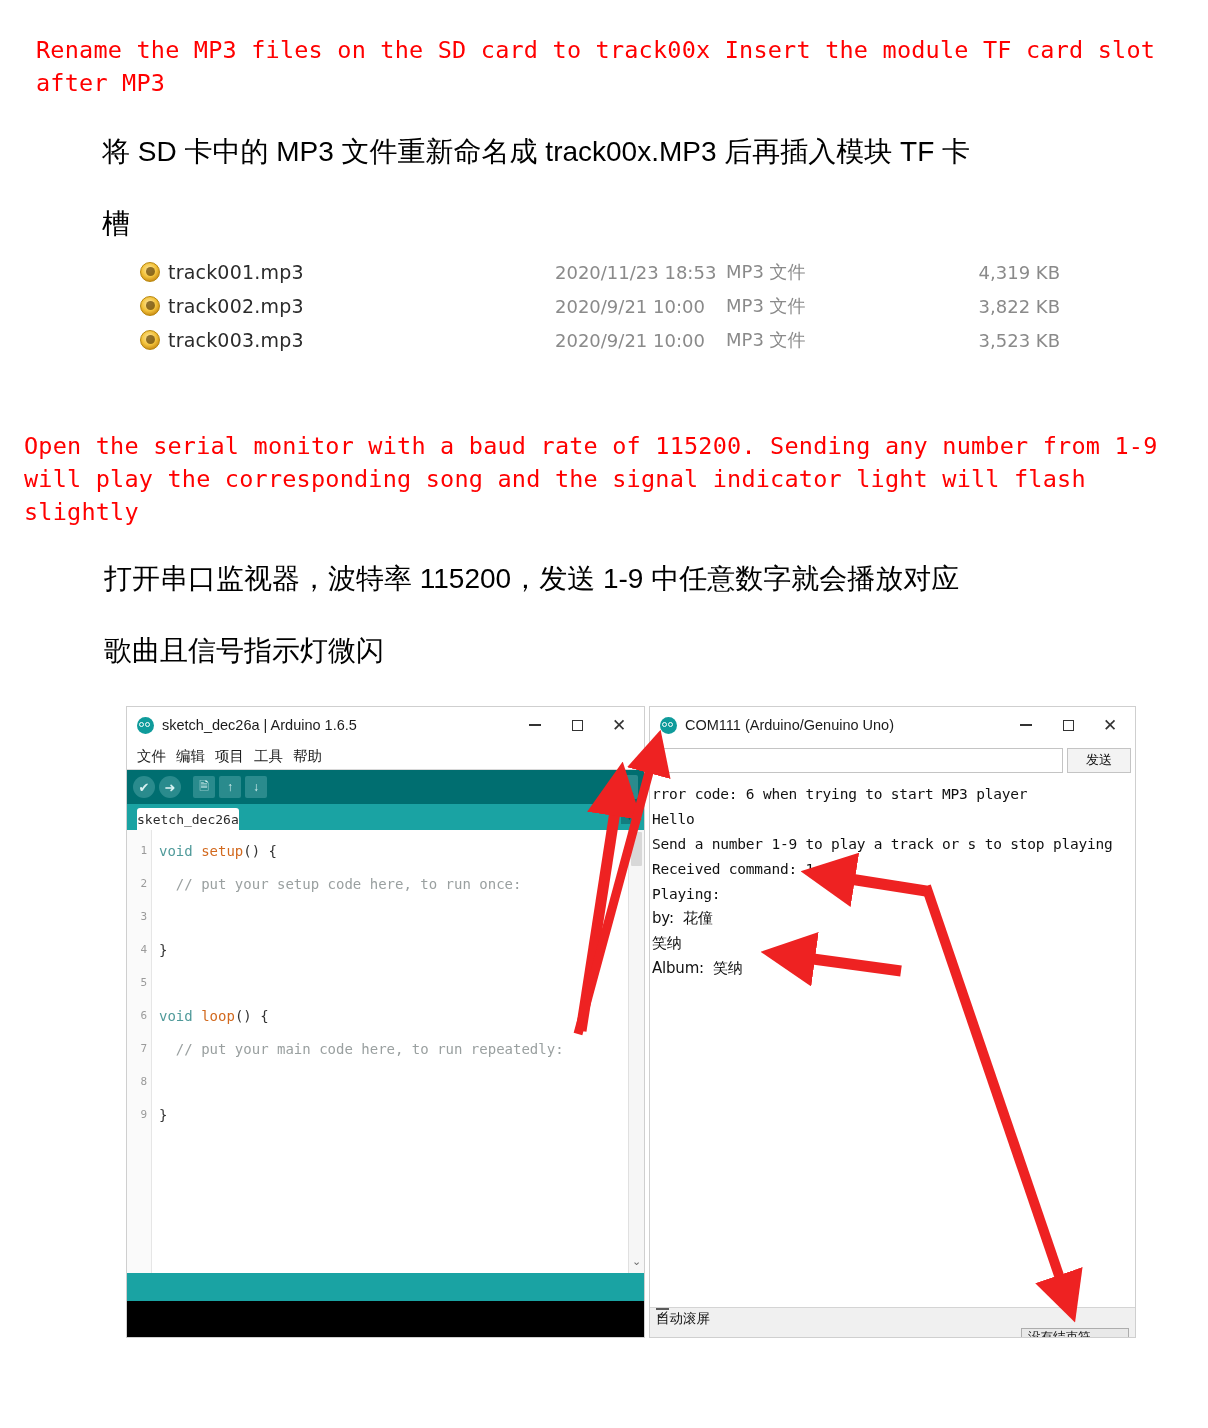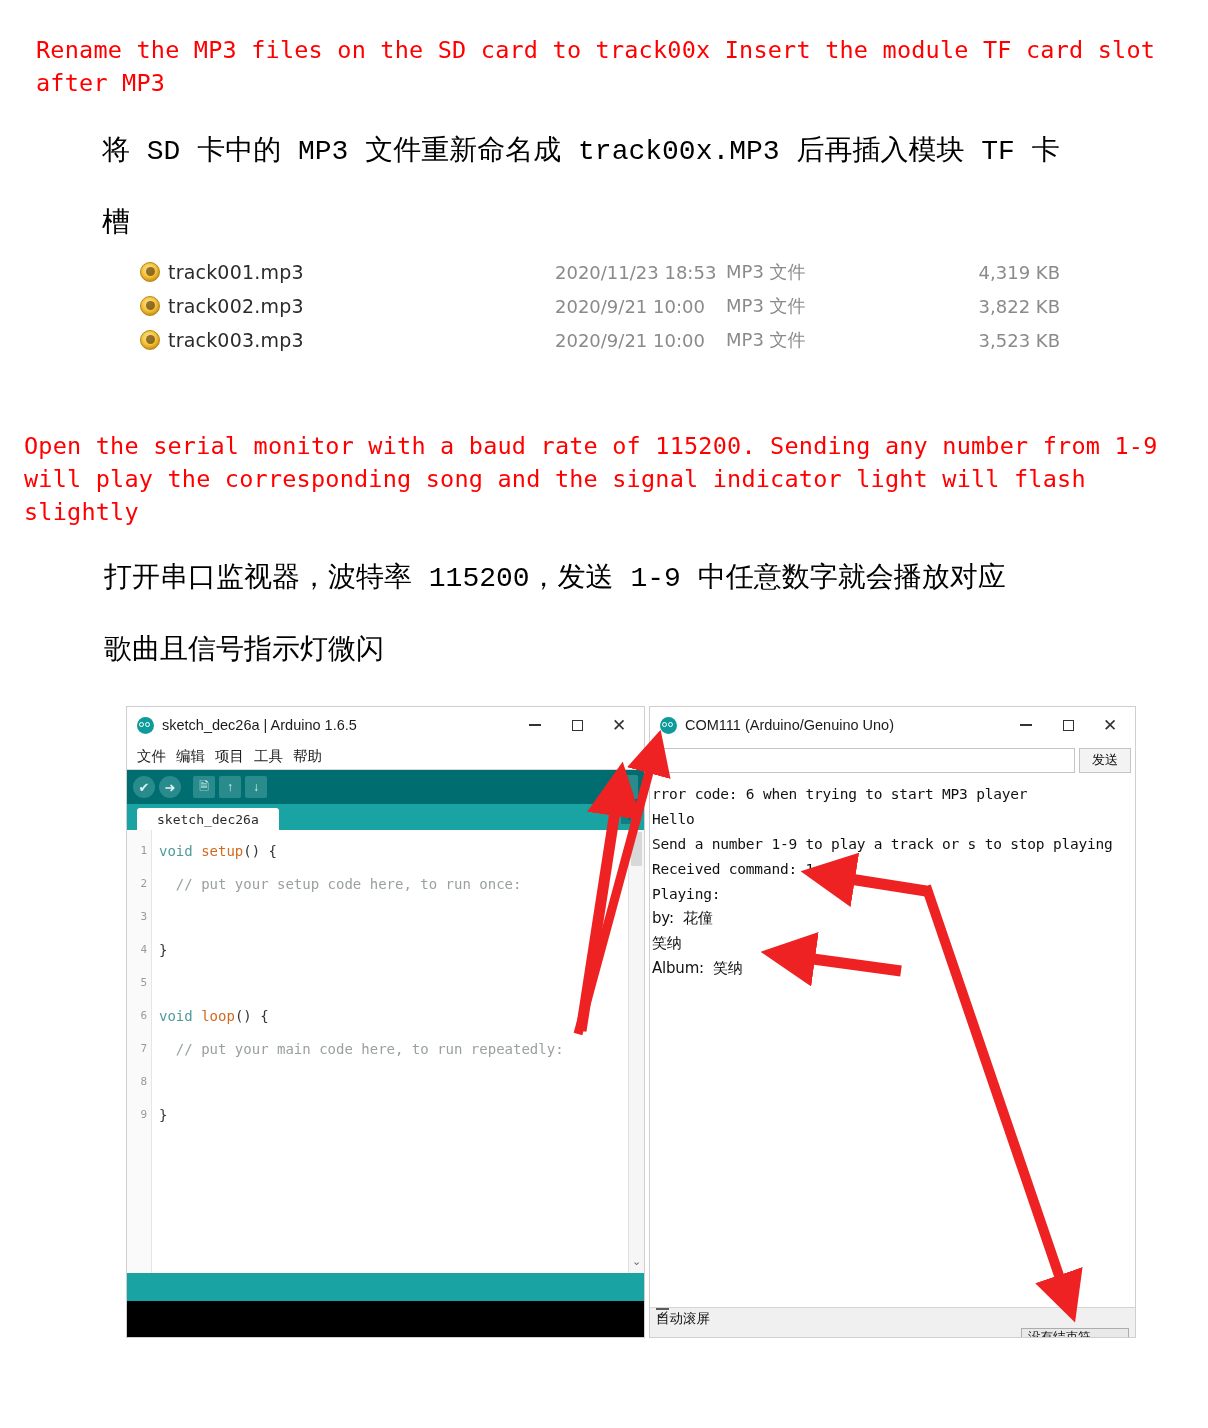--- a/index.html
+++ b/index.html
@@ -22,21 +22,21 @@
     letter-spacing:0.2px;
     white-space:pre-wrap;
   }
   #red1{left:36px;top:34px;width:1150px;}
   #red2{left:24px;top:430px;width:1180px;}
 
   
   .cn-para{
     position:absolute;
     color:#000000;
-    font-family:Liberation Mono, monospace;
+    font-family:Liberation Sans, sans-serif;
     font-size:28px;
     line-height:72px;
     white-space:pre-wrap;
   }
   #cn1{left:102px;top:116px;width:1060px;}
   #cn2{left:104px;top:543px;width:1060px;}
 
   
   .filelist{position:absolute;left:140px;top:255px;width:940px;}
   .file-row{
@@ -117,21 +117,21 @@
   .tb-gap{width:8px;}
   .tb-mon{
     margin-left:auto;width:24px;height:24px;background:#2a8b8d;border-radius:2px;
     display:flex;align-items:center;justify-content:center;color:#e3f5f5;font-size:13px;
   }
 
   .ide-tabs{
     height:26px;background:#1aa3a3;position:relative;
   }
   .ide-tab{
-    position:absolute;left:10px;top:4px;height:22px;padding:0 20px;background:#ffffff;
+    position:absolute;left:10px;top:4px;height:22px;padding:0 0;background:#ffffff;
     border-radius:3px 3px 0 0;display:flex;align-items:center;
     font-size:13px;color:#2b2b2b;font-family:"DejaVu Sans Mono",monospace;
   }
   .tab-arrow{
     position:absolute;right:6px;top:5px;width:17px;height:15px;background:#137e80;
     display:flex;align-items:center;justify-content:center;color:#0b5a5c;font-size:9px;
   }
 
   .ide-code{
     position:relative;height:443px;background:#ffffff;overflow:hidden;
@@ -160,21 +160,21 @@
     background:#ffffff;border:1px solid #cfcfcf;box-sizing:border-box;overflow:hidden;
   }
   .mon-title{height:36px;display:flex;align-items:center;padding:0 4px 0 10px;background:#fff;}
   .mon-input-row{height:30px;display:flex;align-items:center;padding:2px 4px 2px 2px;background:#fff;}
   .mon-input{
     flex:1 1 auto;height:25px;border:1px solid #c4c4c4;background:#fff;
     display:flex;align-items:center;padding-left:4px;box-sizing:border-box;
     font-family:"DejaVu Sans Mono",monospace;font-size:13px;color:#111;
   }
   .mon-send{
-    width:52px;height:25px;margin-left:4px;border:1px solid #c4c4c4;background:#f3f3f3;
+    width:64px;height:25px;margin-left:4px;border:1px solid #c4c4c4;background:#f3f3f3;
     display:flex;align-items:center;justify-content:center;font-size:13px;color:#111;
     font-family:"DejaVu Sans",sans-serif;box-sizing:border-box;
   }
   .mon-body{
     position:relative;height:526px;background:#ffffff;padding:4px 0 0 2px;overflow:hidden;
   }
   .mline{
     height:25px;display:flex;align-items:center;
     font-family:"DejaVu Sans Mono","Liberation Mono",monospace;
     font-size:14.5px;color:#111111;white-space:pre;letter-spacing:-0.2px;

